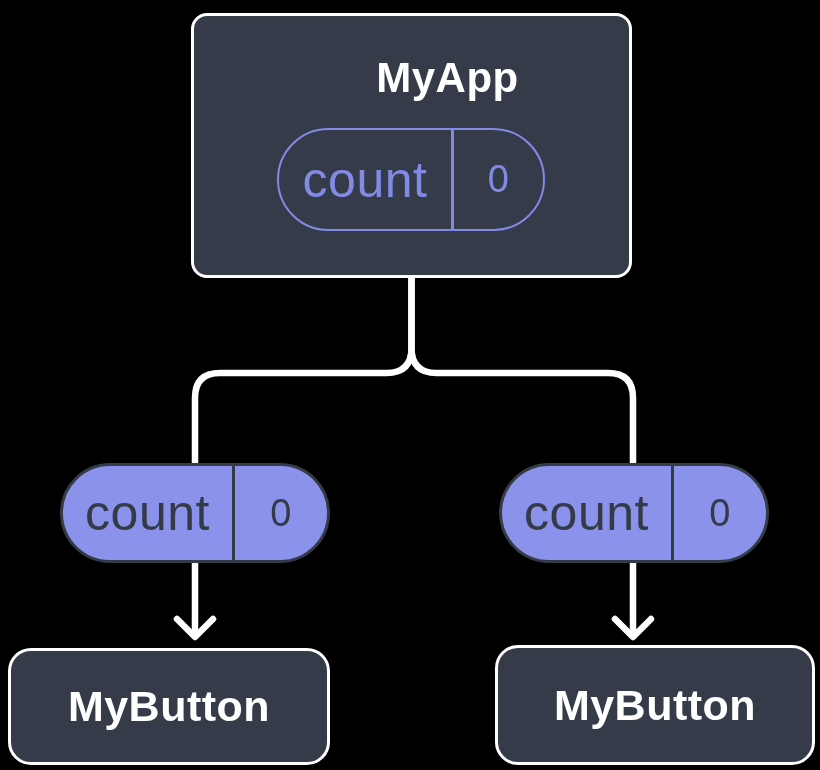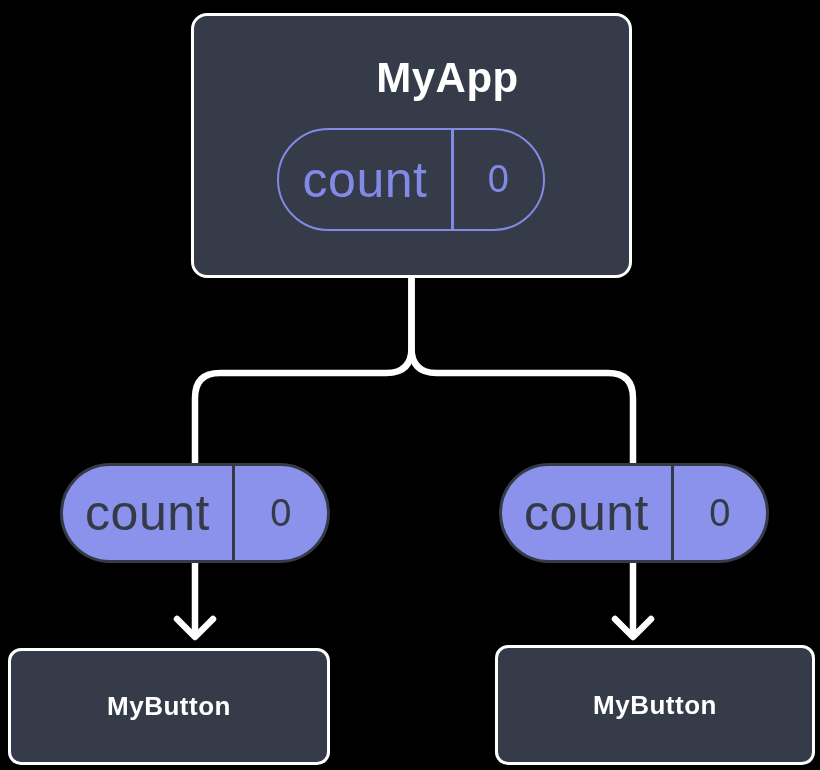--- a/index.html
+++ b/index.html
@@ -99,26 +99,26 @@
     height: 100px;
     background: var(--purple-fill, #8B92EC);
     border: 3px solid var(--pill-dark, #343B47);
     color: var(--pill-dark, #343B47);
   }
   .pill-solid .name { width: 169px; }
   .pill-solid .divider { background: var(--pill-dark, #343B47); }
   .pill-left  { left: 60px;  top: 463px; }
   .pill-right { left: 499px; top: 463px; }
   .leaf {
-    border-radius: 13px;
+    border-radius: 23px;
     display: flex;
     align-items: center;
     justify-content: center;
     color: var(--title-text, #fff);
-    font-size: 26px;
+    font-size: 43px;
     font-weight: 700;
     letter-spacing: 0.5px;
   }
   .leaf-left  { left: 8px;   top: 648px; width: 322px; height: 117px; }
   .leaf-right { left: 495px; top: 645px; width: 320px; height: 120px; }
 </style>
 </head>
 <body>
 
 <div class="canvas" style="--bg: #000000; --node-fill: #353B48; --node-border: #FFFFFF; --connector: #FFFFFF; --purple-outline: #828AE6; --purple-fill: #8B92EC; --pill-dark: #343B47; --title-text: #FFFFFF;">

